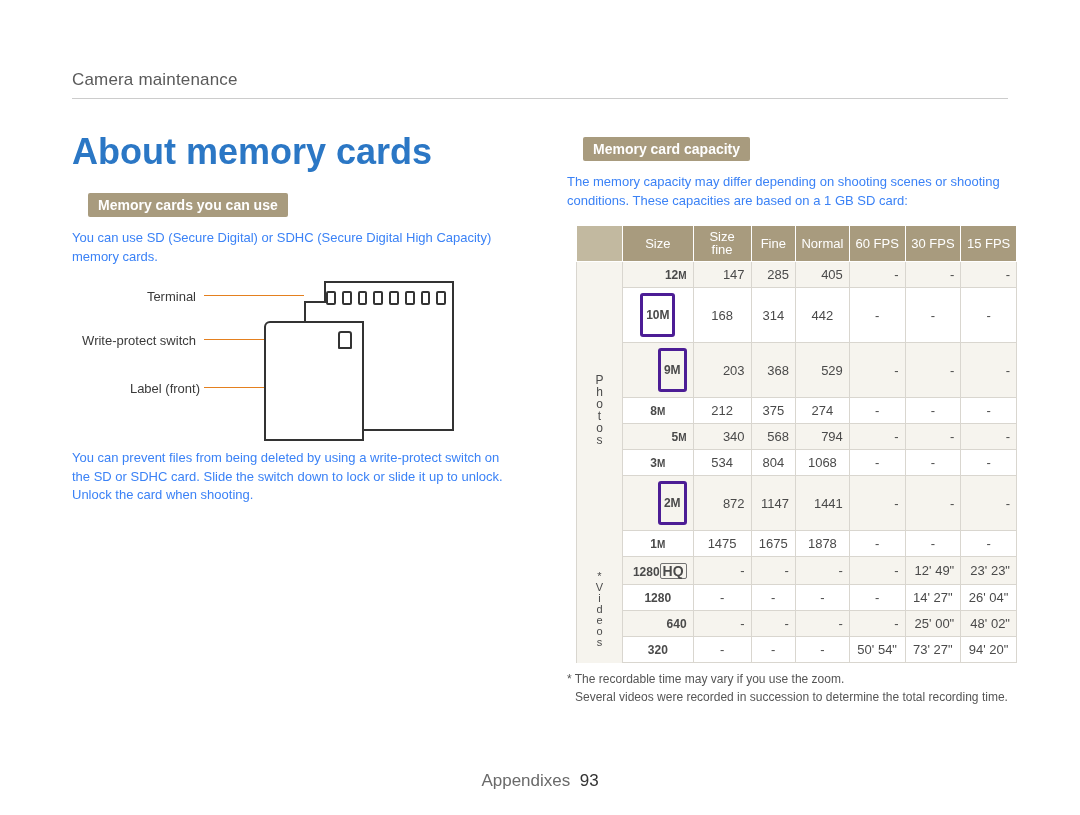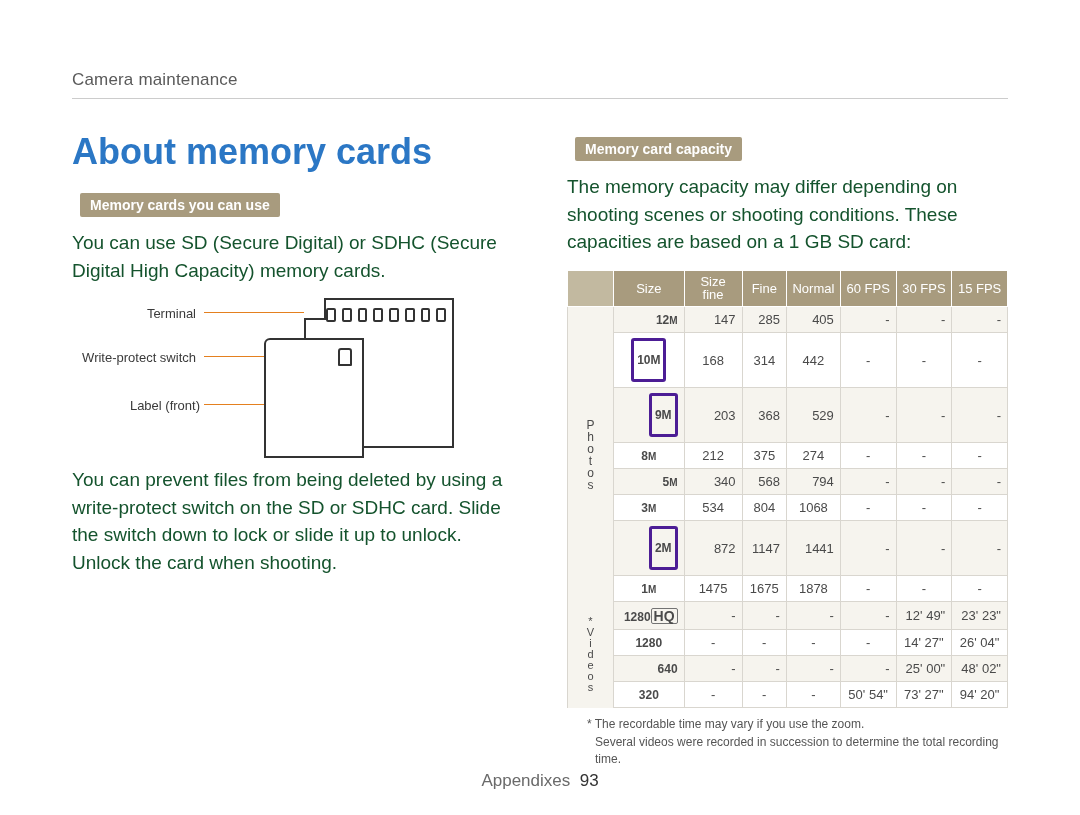--- a/index.html
+++ b/index.html
@@ -41,55 +41,55 @@
     margin:24px 0 10px;
   }
   .banner{
     display:inline-block;
     background:var(--banner);
     color:#fff;
     font-weight:700;
     font-size:14px;
     padding:4px 10px;
     border-radius:2px;
-    margin:10px 8px 6px;
+    margin:10px 16px 6px;
   }
   p.body{
-    font-size:19px;
+    font-size:13px;
     line-height:1.45;
-    color:#14532d;
+    color:#3b82f6;
     margin:6px 0 14px;
     font-weight:300;
   }
   
   .diagram{position:relative;height:160px;margin:6px 0 8px 22px;}
   .sd-big{position:absolute;left:210px;top:0;width:150px;height:150px;
     border:2px solid #333;border-top-left-radius:10px;background:#fff;}
   .sd-big:before{content:"";position:absolute;top:-2px;left:-2px;width:20px;height:20px;background:#fff;border-bottom:2px solid #333;border-right:2px solid #333;}
   .sd-big .term{position:absolute;top:8px;left:20px;width:120px;height:14px;display:flex;gap:6px;}
   .sd-big .term i{flex:1;border:2px solid #333;border-radius:2px;display:block;}
   .sd-big .wp{position:absolute;top:46px;left:-8px;width:12px;height:30px;border:2px solid #333;background:#fff;}
   .sd-big .arrow{position:absolute;top:80px;left:-6px;font-size:14px;color:#333;}
   .sd-small{position:absolute;left:170px;top:40px;width:100px;height:120px;border:2px solid #333;background:#fff;border-top-left-radius:6px;z-index:2;}
   .sd-small:before{content:"";position:absolute;right:10px;top:8px;width:10px;height:14px;border:2px solid #333;border-radius:3px 3px 1px 1px;}
   .diag-labels{position:absolute;left:0;top:0;font-size:13px;color:#3a3a3a;text-align:right;line-height:1.2;}
   .diag-labels div{position:absolute;white-space:nowrap;}
   .lead{position:absolute;height:1px;background:var(--orange);}
   .lead:before{content:"";position:absolute;top:-2px;left:-1px;width:5px;height:5px;background:var(--orange);border-radius:50%;}
   .lead.r:before{left:auto;right:-1px;}
   
-  .captable{width:100%;border-collapse:collapse;font-size:13px;color:#4a4a4a;margin-top:6px;}
+  .captable{width:100%;border-collapse:collapse;font-size:13px;color:#4a4a4a;margin-top:6px;margin-left:9px;}
   .captable th{background:var(--banner);color:#fff;font-weight:400;padding:4px 4px;border:1px solid #fff;text-align:center;}
   .captable th:first-child{background:#c2b9a0;width:46px;}
   .captable td{border:1px solid var(--cellborder);text-align:center;padding:5px 6px;}
   .captable tr.alt td{background:var(--rowalt);text-align:right;}
   .captable td.cat{border-top:none;border-bottom:none;background:#fff;font-size:11px;line-height:1;}
   .sizecell{font-weight:700;font-family:Arial,sans-serif;font-size:12px;}
   .sizecell .wide{display:inline-block;border:3px solid #4c1d95;border-radius:3px;padding:12px 3px;font-size:12px;}
-  .notes{font-size:12px;color:#555;margin-top:8px;line-height:1.45;margin-left:20px;}
+  .notes{font-size:12px;color:#555;margin-top:8px;line-height:1.45;}
   .footer{position:absolute;bottom:24px;left:0;right:0;text-align:center;font-size:17px;color:#6a6a6a;font-weight:300;}
 </style>
 </head>
 <body>
 
 <div class="topbar">Camera maintenance</div>
 
 <div class="cols">
 
   <div class="col">

